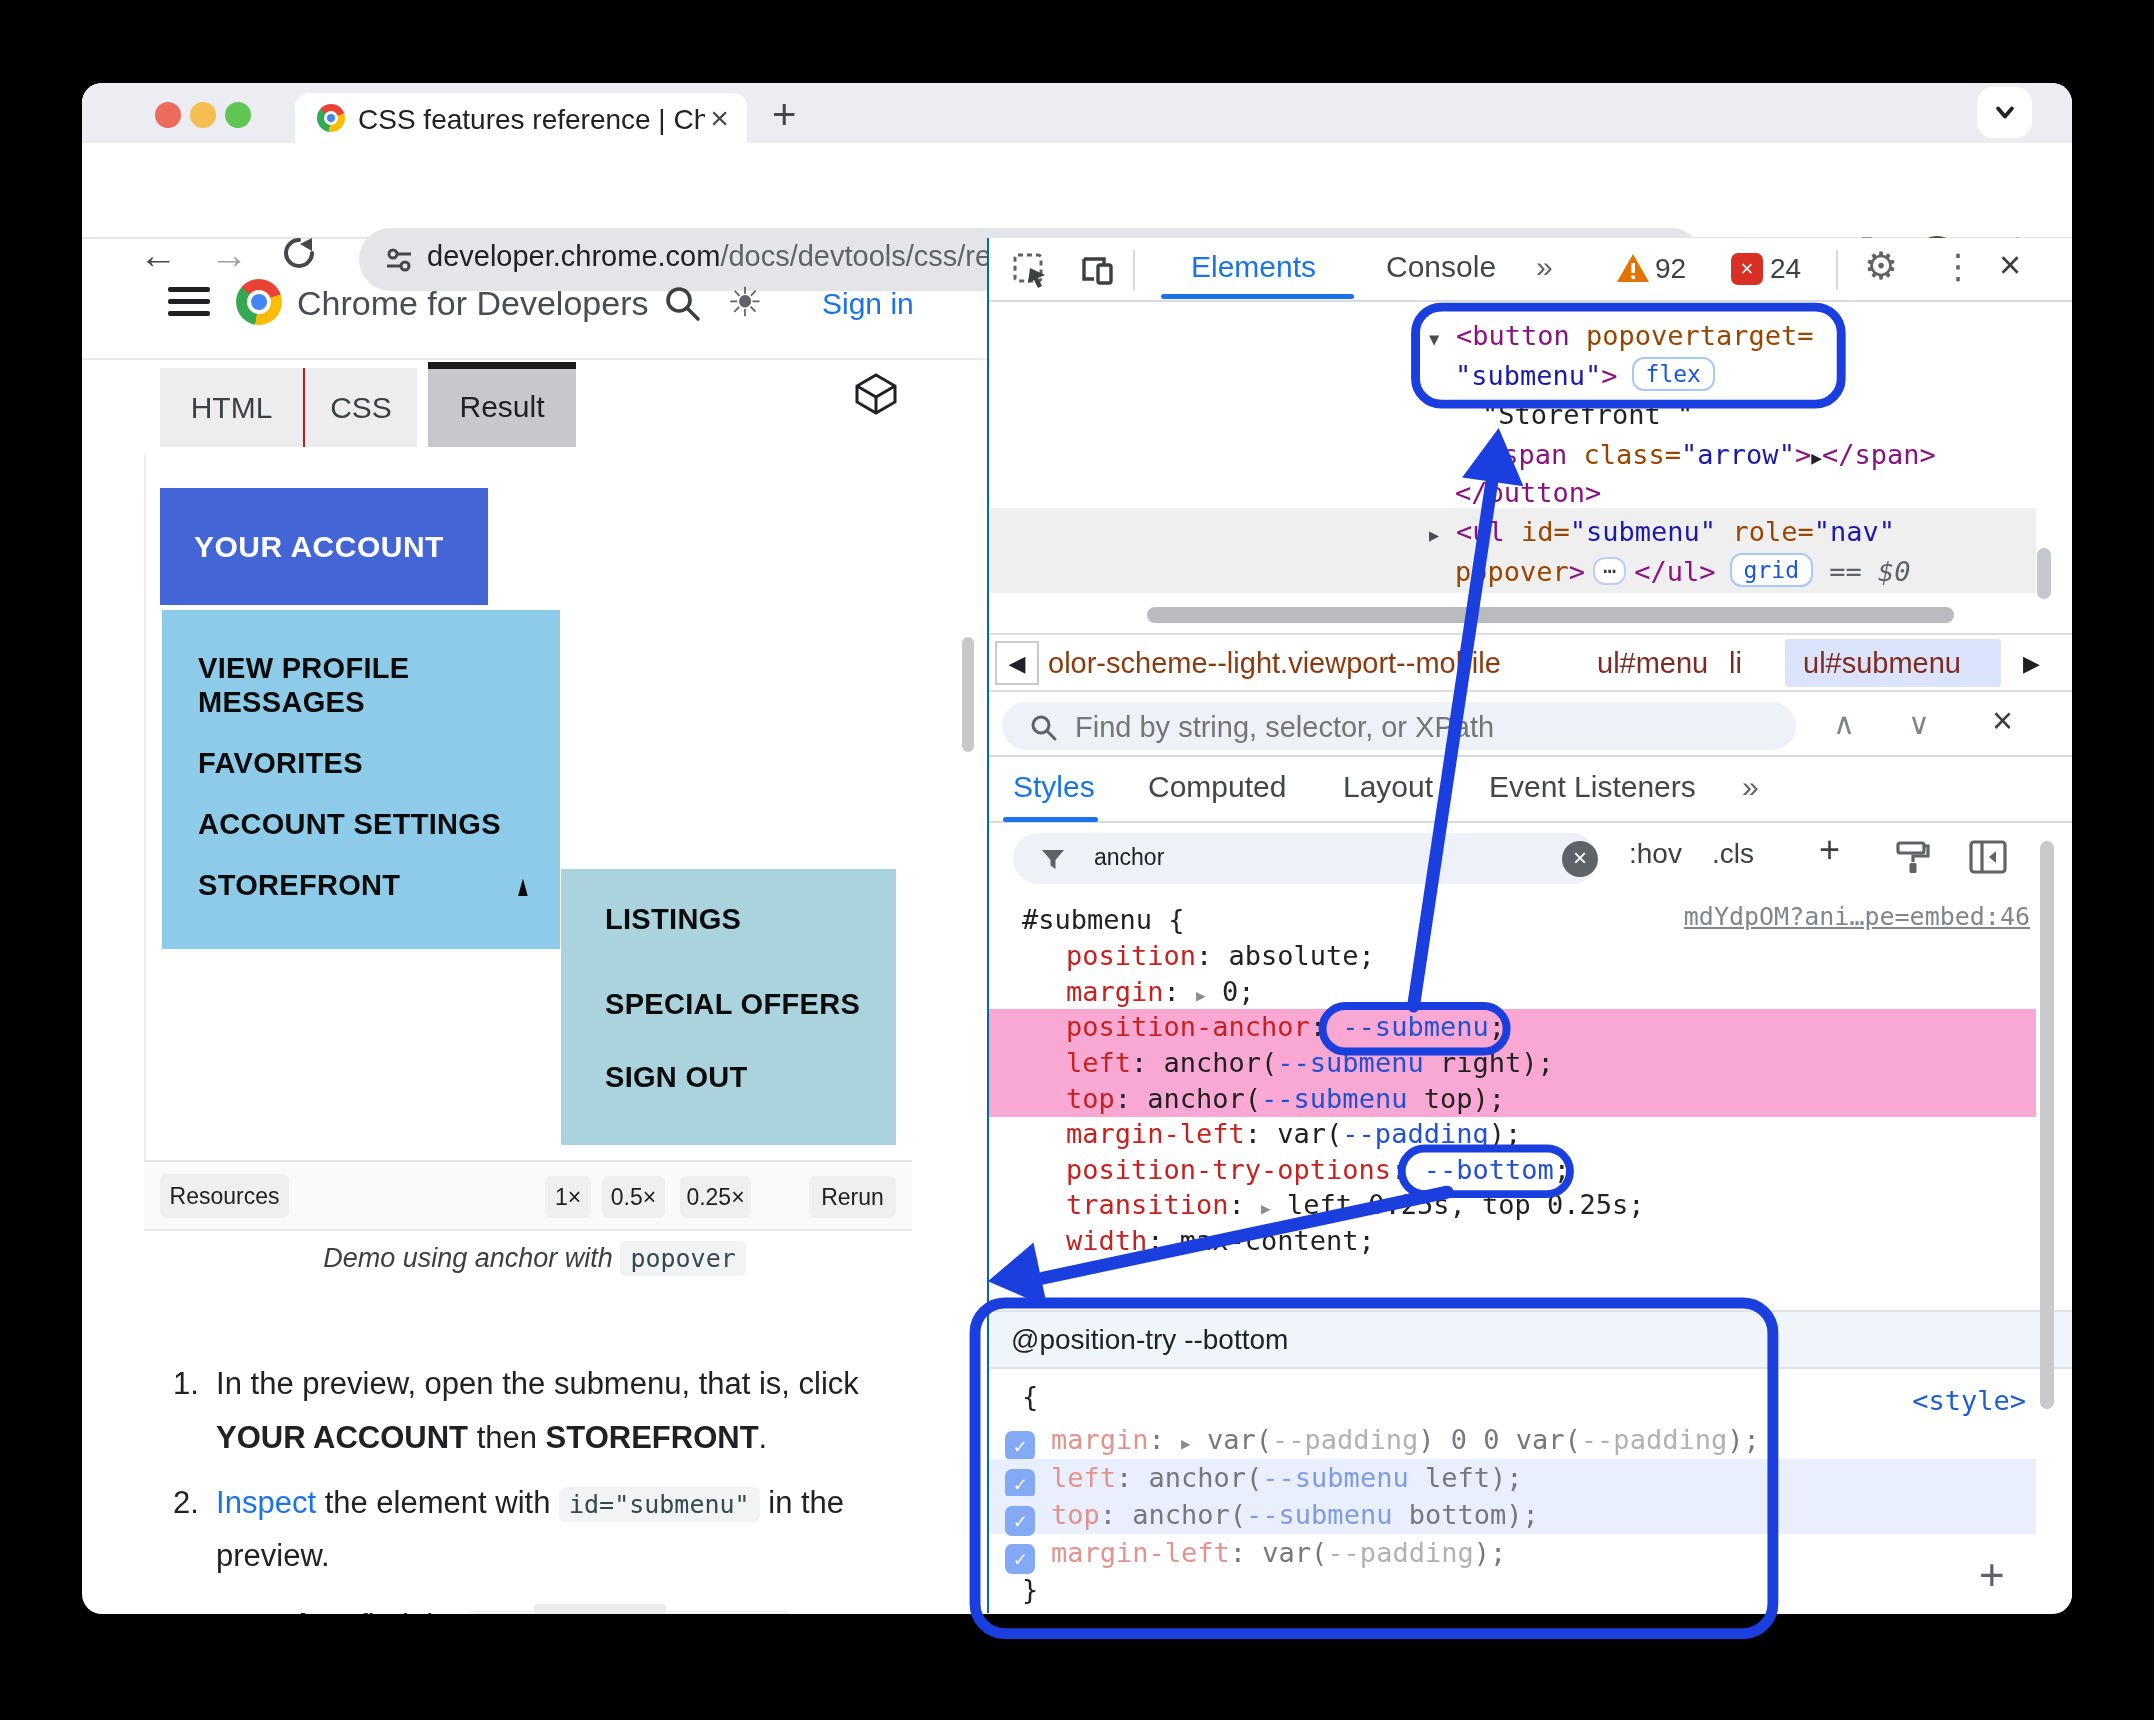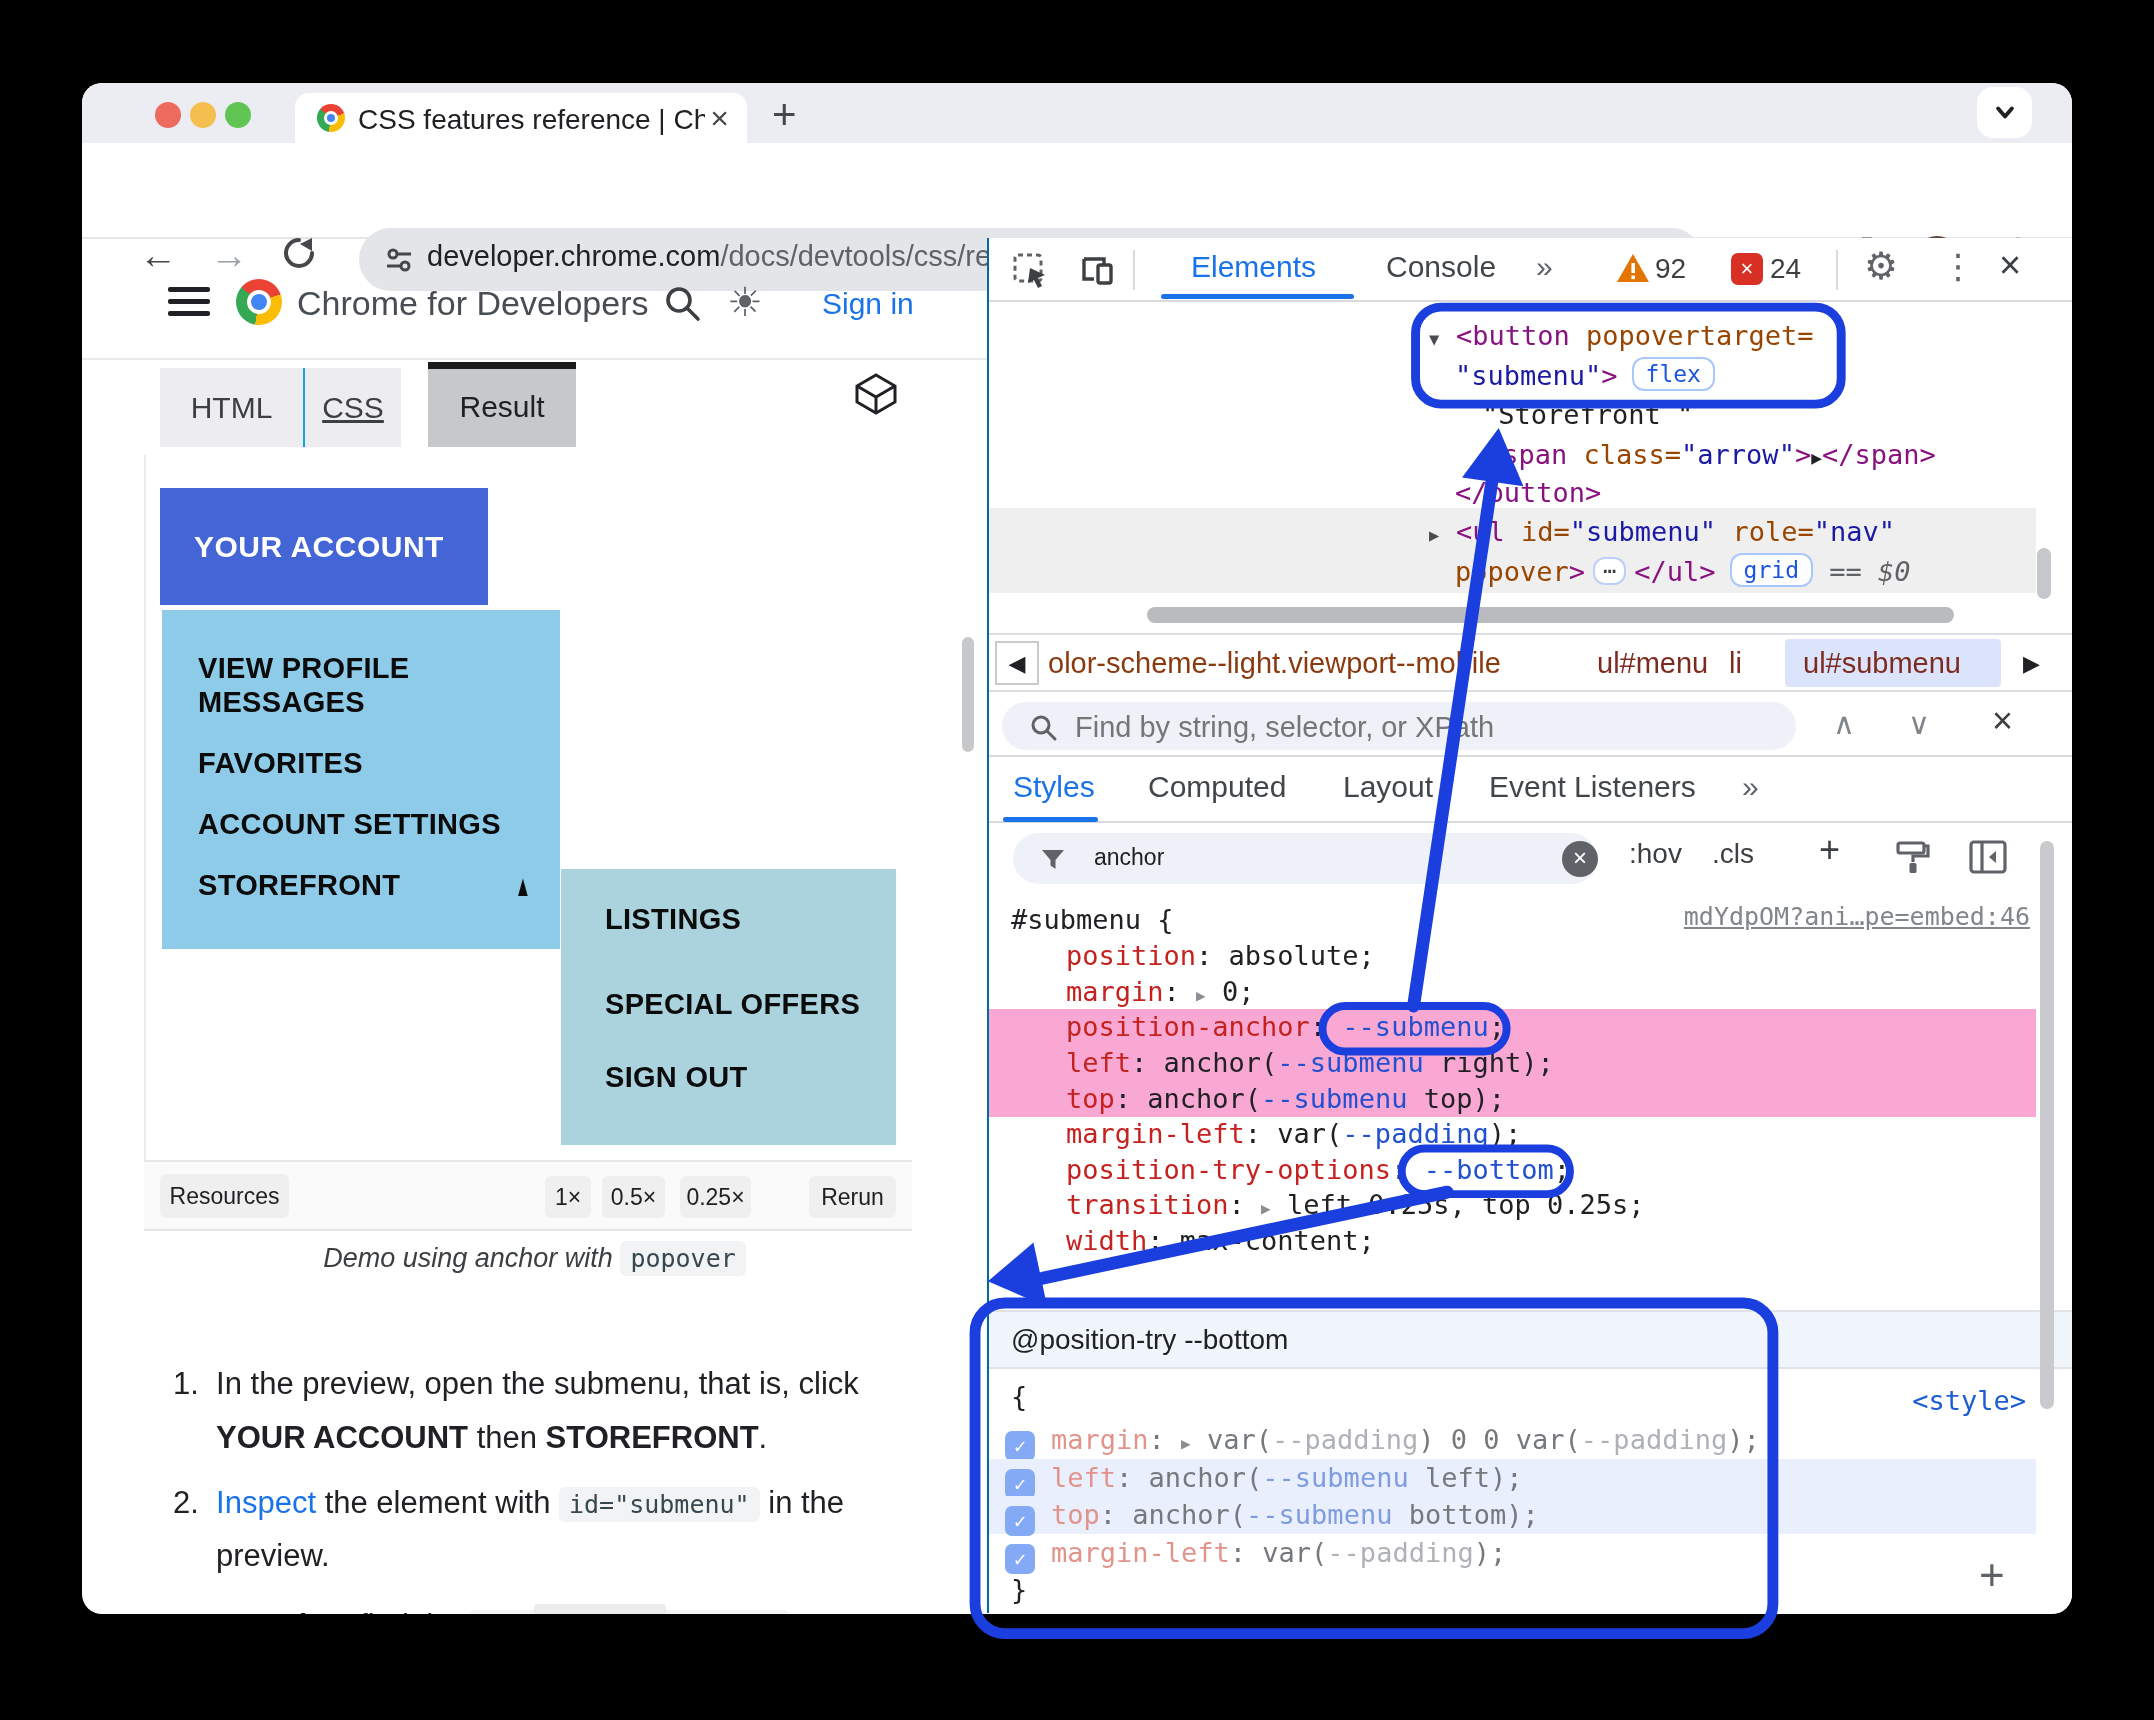--- a/index.html
+++ b/index.html
@@ -92,21 +92,21 @@
   .s-underline{position:absolute;left:14px;top:59px;width:95px;height:5px;background:#1a73e8;border-radius:3px;}
 
   .filterrow{position:absolute;left:0;top:585px;width:1085px;height:72px;background:#fff;}
   .filterpill{position:absolute;left:24px;top:10px;width:584px;height:51px;border-radius:26px;background:#eef1f8;}
   .filterinput{position:absolute;left:79px;top:10px;width:416px;border:none;background:transparent;outline:none;font-size:23px;color:#202124;font-family:"Liberation Sans",sans-serif;}
   .clearbtn{position:absolute;left:573px;top:18px;width:36px;height:36px;border-radius:50%;background:#5f6368;color:#fff;font-size:24px;text-align:center;line-height:34px;}
   .ftxt{position:absolute;top:15px;font-size:28px;color:#3c4043;font-weight:500;}
 
   .c-row{position:absolute;left:0;width:1047px;height:36px;line-height:36px;font-size:27px;white-space:pre;font-family:"DejaVu Sans Mono",monospace;padding-left:77px;box-sizing:border-box;}
   .c-row.hl{background:#f9a8d4;}
-  .c-head{padding-left:22px;}
+  .c-head{padding-left:33px;}
   .tk.prop{color:#c5221f;} .tk.val{color:#202124;} .tk.link{color:#2150d0;} .tk.dim{color:#9aa0a6;}
   .faded .tk.prop2{color:#e2938b;} .faded .tk.val{color:#75797e;} .faded .tk.link{color:#7f9ce2;} .faded .tk.dim{color:#aeb1b6;}
   .faded.hl{background:#e9effc;}
   .tk.check{display:inline-flex;align-items:center;justify-content:center;width:30px;height:30px;margin-right:16px;border-radius:7px;background:#84a9f5;color:#fff;font-size:20px;vertical-align:-4px;}
   .srclink{position:absolute;right:44px;top:664px;font-size:25px;color:#80868b;text-decoration:underline;font-family:"DejaVu Sans Mono",monospace;}
   .atheader{position:absolute;left:0;top:1072px;width:1085px;height:59px;background:#f0f4fb;border-top:2px solid #dfe2e7;border-bottom:2px solid #dfe2e7;box-sizing:border-box;font-size:28px;color:#202124;line-height:55px;padding-left:22px;}
   .stylelink{position:absolute;right:48px;top:1147px;font-size:27px;color:#1d5dd3;font-family:"DejaVu Sans Mono",monospace;}
   .addrule{position:absolute;left:990px;top:1312px;font-size:44px;color:#5f6368;font-weight:300;}
   .vscroll-st{position:absolute;left:1051px;top:603px;width:14px;height:568px;border-radius:7px;background:#c8cacd;}
 
@@ -201,21 +201,21 @@
         <svg width="44" height="44" viewBox="0 0 44 44">
             <circle cx="19" cy="19" r="11" fill="none" stroke="#3c4043" stroke-width="3.6"></circle>
             <line x1="27" y1="27" x2="38" y2="38" stroke="#3c4043" stroke-width="3.6" stroke-linecap="round"></line>
           </svg>
       </span>
       <span class="abs" style="left:645px;top:196px;font-size:40px;color:#5f6368;">☀</span>
       <span class="signin">Sign in</span>
       <span class="hdrline"></span>
 
       <div class="demotab" style="left:78px;width:143px;">HTML</div>
-      <div class="demotab" style="left:221px;width:98px;border-left:2px solid #0ea5e9;box-sizing:border-box;text-decoration:underline;">CSS</div>
+      <div class="demotab" style="left:221px;width:114px;border-left:2px solid #b91c1c;box-sizing:border-box;">CSS</div>
       <div class="demotab active" style="left:346px;width:148px;">Result</div>
       <span class="abs" style="left:770px;top:287px;">
         <svg width="48" height="48" viewBox="0 0 48 48">
             <polygon points="24,5 43,16 43,32 24,43 5,32 5,16" fill="none" stroke="#202124" stroke-width="3"></polygon>
             <polyline points="5,16 24,27 43,16" fill="none" stroke="#202124" stroke-width="3"></polyline>
             <line x1="24" y1="27" x2="24" y2="43" stroke="#202124" stroke-width="3"></line>
           </svg>
       </span>
 
       <span class="demoline"></span>

